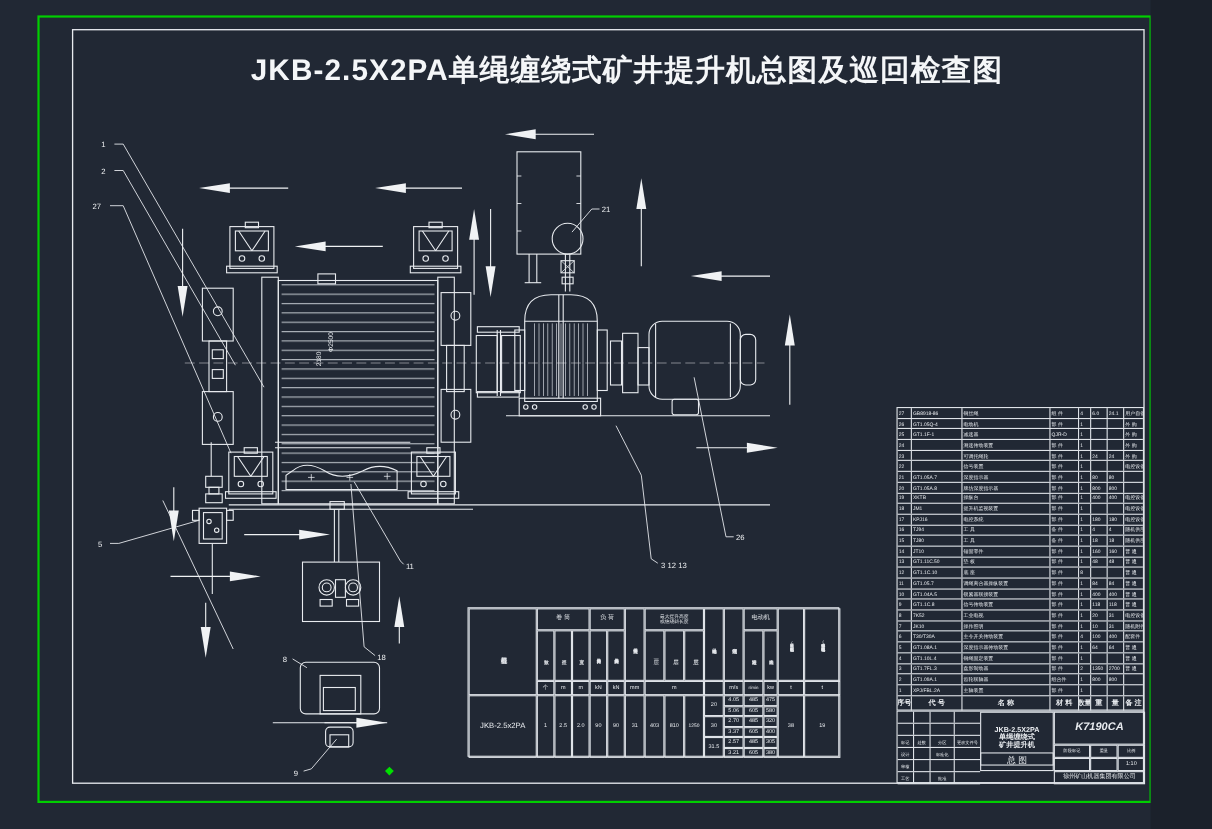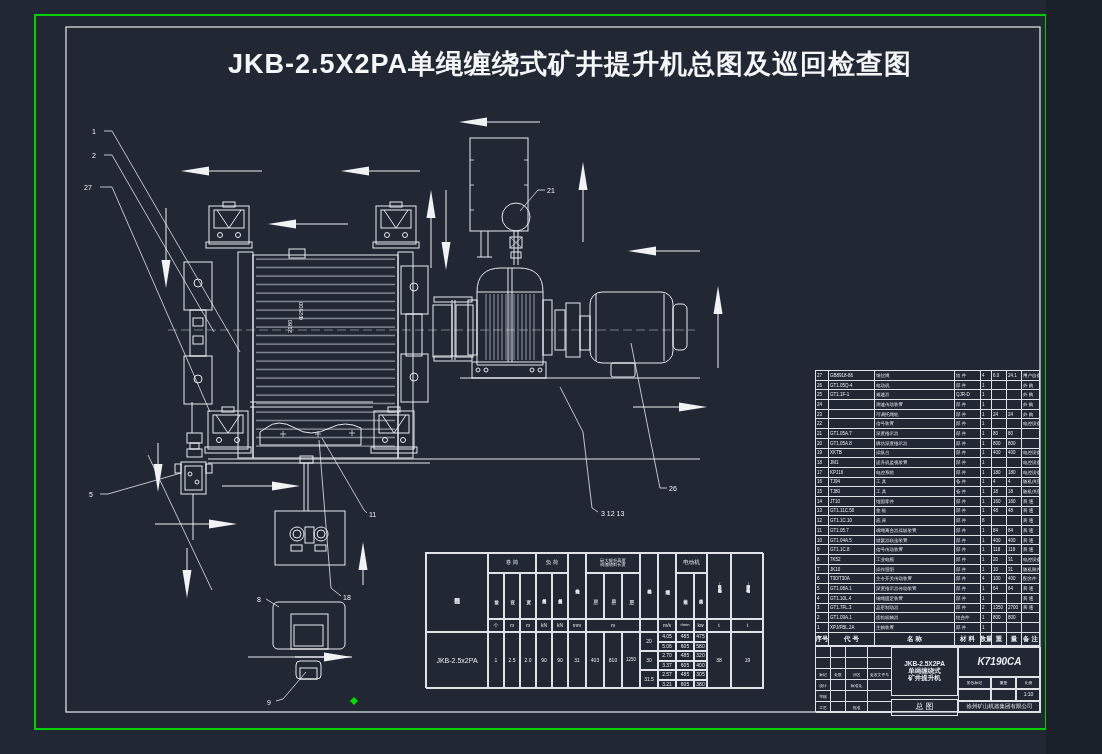--- a/index.html
+++ b/index.html
@@ -673,21 +673,21 @@
         <span></span>
         <span>批准</span>
         <span></span>
       </div>
   </div>
   <div class="cell col2" style="left:75px;top:0;width:67px;height:49px;font-size:6.5px;font-weight:bold;">
     <span>JKB-2.5X2PA</span>
     <span>单绳缠绕式</span>
     <span>矿井提升机</span>
   </div>
-  <div class="cell" style="left:75px;top:52px;width:67px;height:17px;font-size:8px;text-align:right;">总 图</div>
+  <div class="cell" style="left:75px;top:37px;width:67px;height:17px;font-size:8px;text-align:right;">总 图</div>
   <div class="cell" style="left:142px;top:0;width:83px;height:30px;font-size:10px;font-weight:bold;font-style:italic;">K7190CA</div>
   <div class="cell" style="left:142px;top:30px;width:33px;height:12px;font-size:3.8px;">阶段标记</div>
   <div class="cell" style="left:175px;top:30px;width:25px;height:12px;font-size:3.8px;">重量</div>
   <div class="cell" style="left:200px;top:30px;width:25px;height:12px;font-size:3.8px;">比例</div>
   <div class="cell" style="left:142px;top:42px;width:33px;height:12px;font-size:5px;"></div>
   <div class="cell" style="left:175px;top:42px;width:25px;height:12px;font-size:5px;"></div>
   <div class="cell" style="left:200px;top:42px;width:25px;height:12px;font-size:5px;">1:10</div>
   <div class="cell" style="left:142px;top:54px;width:83px;height:12px;font-size:5.5px;white-space:nowrap;">徐州矿山机器集团有限公司</div>
 </div>
 

